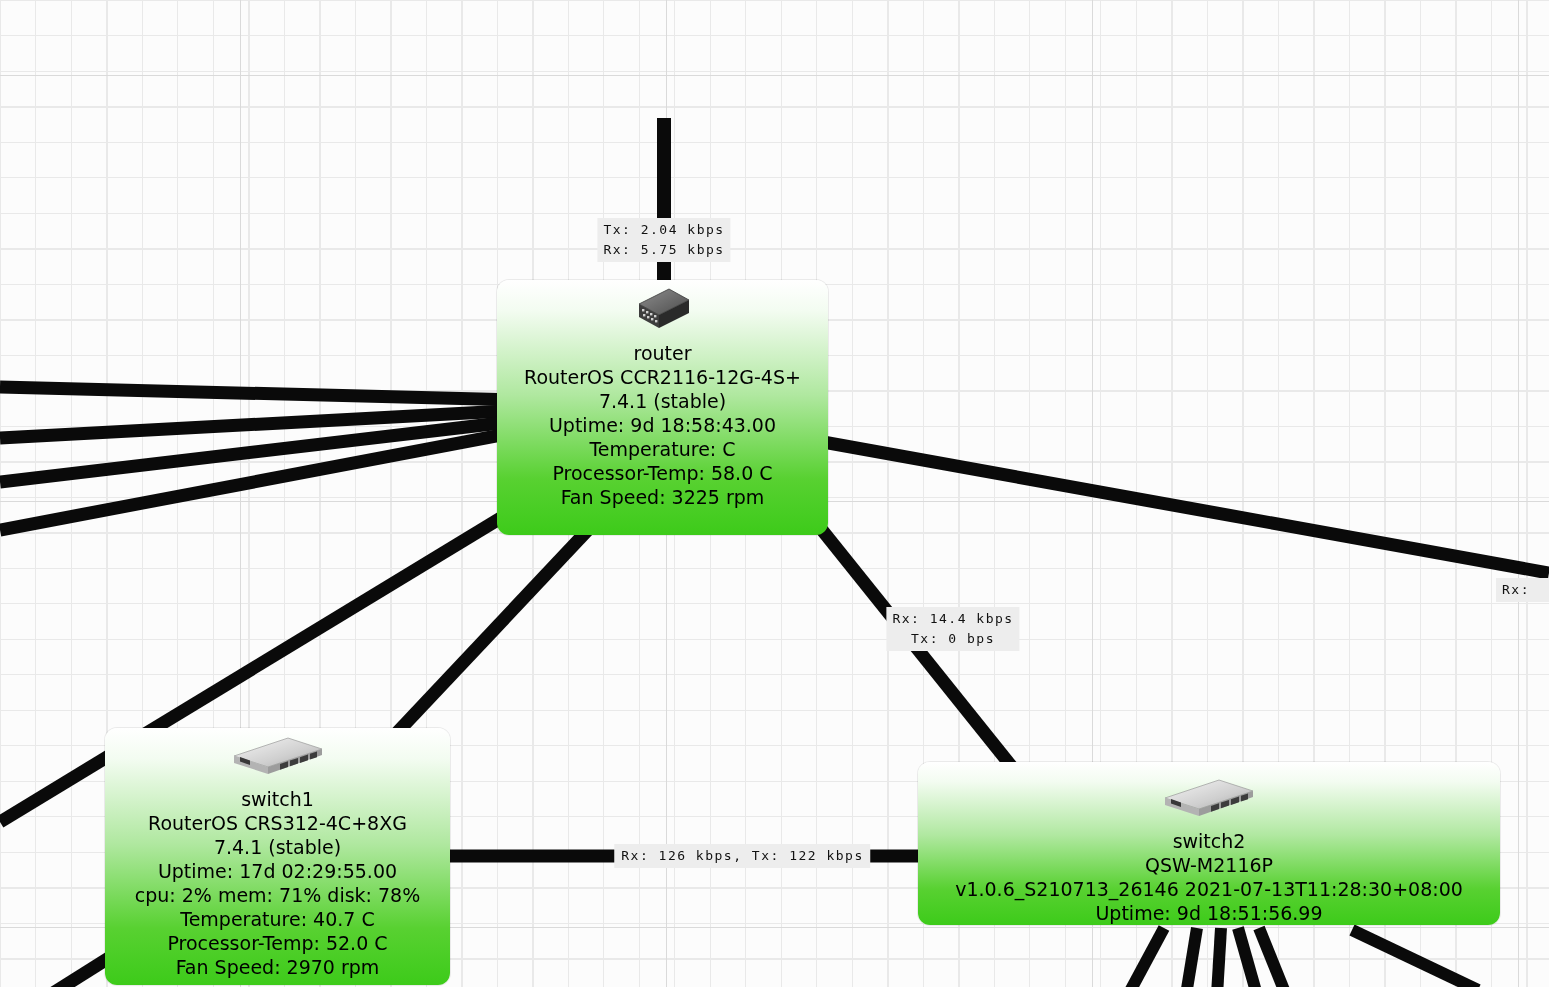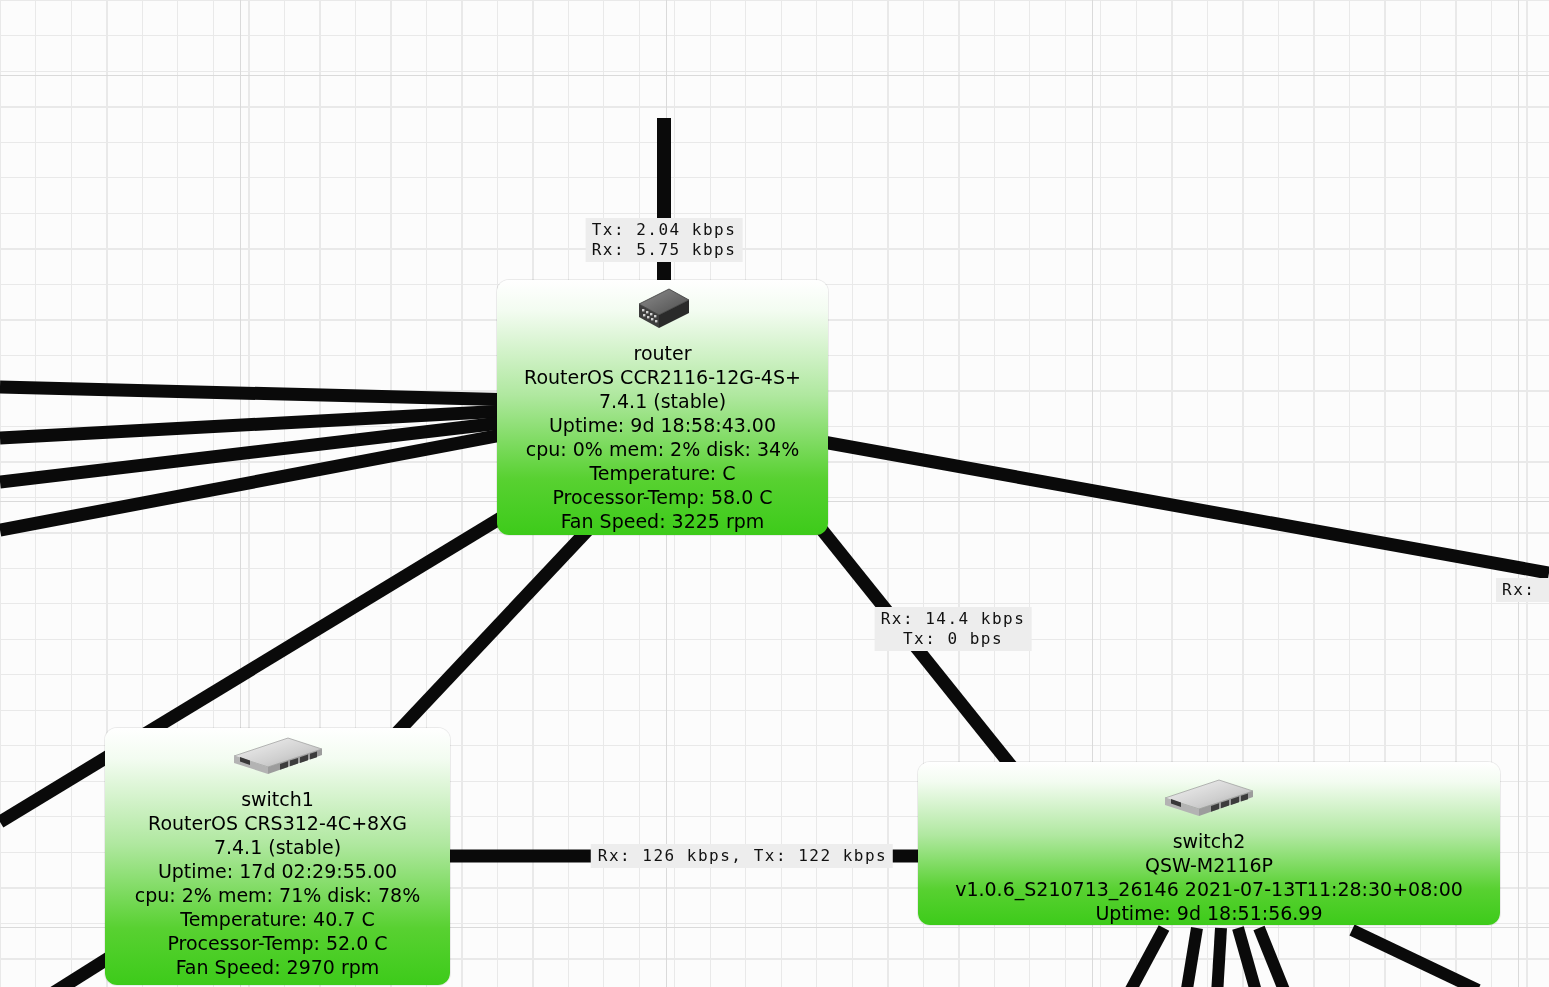--- a/index.html
+++ b/index.html
@@ -17,21 +17,21 @@
     font-family:"DejaVu Sans", sans-serif;
   }
   #links{position:absolute;left:0;top:0;z-index:1;}
   #links line{stroke:#0a0a0a;}
   .link-label{
     position:absolute;z-index:2;
     transform:translate(-50%,-50%);
     background:#ededed;
     color:#111;
     font-family:"DejaVu Sans Mono", monospace;
-    font-size:16px;line-height:20px;letter-spacing:1.5px;
+    font-size:13px;line-height:20px;letter-spacing:1.5px;
     padding:2px 6px;
     text-align:center;white-space:pre;
   }
   .link-label.edge{transform:none;text-align:left;}
   .node{
     position:absolute;z-index:3;
     border-radius:12px;
     background:linear-gradient(180deg,#ffffff 0%,#f3fcf1 12%,#b0e8a0 45%,#58d131 78%,#3dcb1a 100%);
     box-shadow:0 0 0 1px rgba(0,0,0,0.07);
     display:flex;flex-direction:column;align-items:center;
@@ -112,21 +112,20 @@
             <rect x="16" y="32" width="2.4" height="2.4"></rect>
           <rect x="20" y="34" width="2.4" height="2.4"></rect>
             <rect x="24" y="36" width="2.4" height="2.4"></rect>
         </g>
       </svg>
     </span>
     <span class="node-line">router</span>
     <span class="node-line">RouterOS CCR2116-12G-4S+</span>
     <span class="node-line">7.4.1 (stable)</span>
     <span class="node-line">Uptime: 9d 18:58:43.00</span>
-    <span class="node-line">cpu: 0% mem: 2% disk: 34%</span>
     <span class="node-line">Temperature:  C</span>
     <span class="node-line">Processor-Temp: 58.0 C</span>
     <span class="node-line">Fan Speed: 3225 rpm</span>
   </div>
 
   <div class="node" style="left:105px;top:728px;width:345px;height:257px;">
     <span class="node-icon" style="margin-top:6px;">
       <svg width="96" height="48" viewBox="0 0 96 48">
         <polygon points="4,22 58,4 92,15 38,33" fill="url(#gSwitchTop)" stroke="#9a9a9a" stroke-width="0.7"></polygon>
         <polygon points="4,22 38,33 38,40 4,29" fill="#b3b3b3"></polygon>

